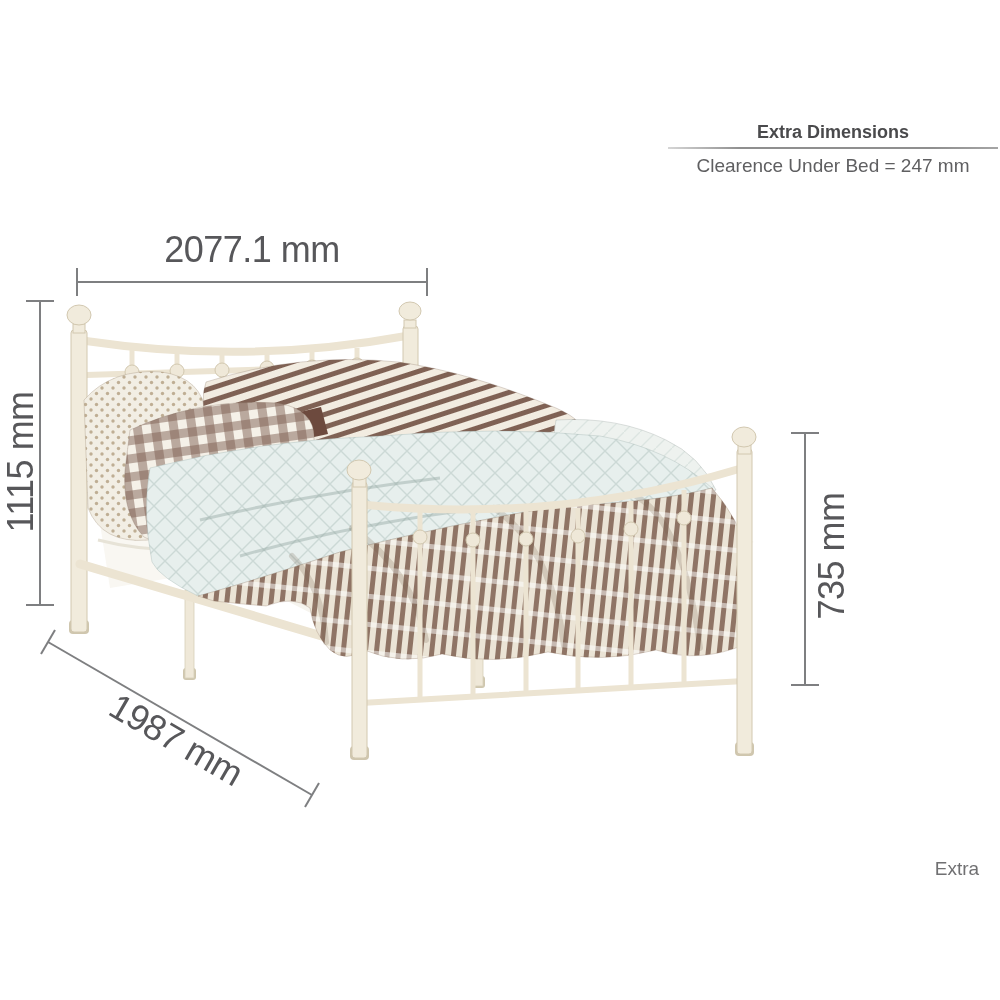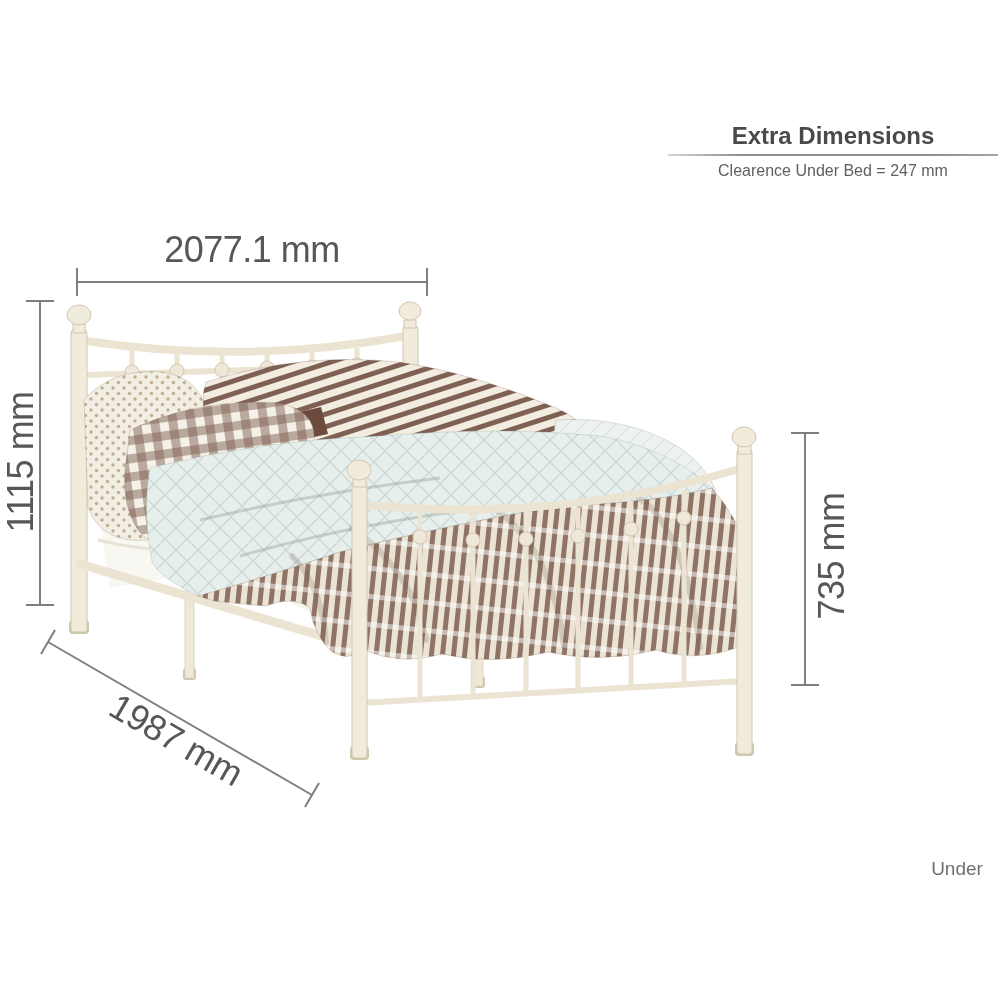--- a/index.html
+++ b/index.html
@@ -10,24 +10,24 @@
   .stage svg{position:absolute;left:0;top:0;}
   .dim-label{
     position:absolute;font-size:36px;font-weight:400;color:#57575a;
     white-space:nowrap;letter-spacing:-0.5px;
   }
   .dl-width{left:252px;top:250px;transform:translate(-50%,-50%);}
   .dl-head{left:21px;top:462px;transform:translate(-50%,-50%) rotate(-90deg);}
   .dl-foot{left:832px;top:556px;transform:translate(-50%,-50%) rotate(-90deg);}
   .dl-length{left:176px;top:740px;transform:translate(-50%,-50%) rotate(30deg);}
   .extra-panel{position:absolute;left:668px;top:122px;width:330px;text-align:center;}
-  .extra-title{font-size:24px;font-weight:700;color:#4a4a4c;letter-spacing:0px;}
+  .extra-title{font-size:18px;font-weight:700;color:#4a4a4c;letter-spacing:0px;}
   .extra-rule{height:2px;margin:4px 0 6px 0;
     background:linear-gradient(to right,#d6d6d6,#8f8f8f 22%,#8f8f8f 80%,#a5a5a5);}
-  .extra-note{font-size:16px;color:#5f5f61;}
+  .extra-note{font-size:19px;color:#5f5f61;}
   .variant-label{
     position:absolute;left:957px;top:869px;transform:translate(-50%,-50%);
     font-size:19px;color:#707072;white-space:nowrap;
   }
 </style>
 </head>
 <body>
 
 <div class="stage">
 
@@ -179,14 +179,14 @@
   <div class="dim-label dl-head">1115 mm</div>
   <div class="dim-label dl-foot">735 mm</div>
   <div class="dim-label dl-length">1987 mm</div>
 
   <div class="extra-panel">
     <div class="extra-title">Extra Dimensions</div>
     <div class="extra-rule"></div>
     <div class="extra-note">Clearence Under Bed = 247 mm</div>
   </div>
 
-  <div class="variant-label">Under</div>
+  <div class="variant-label">Extra</div>
 </div>
 
 </body></html>

